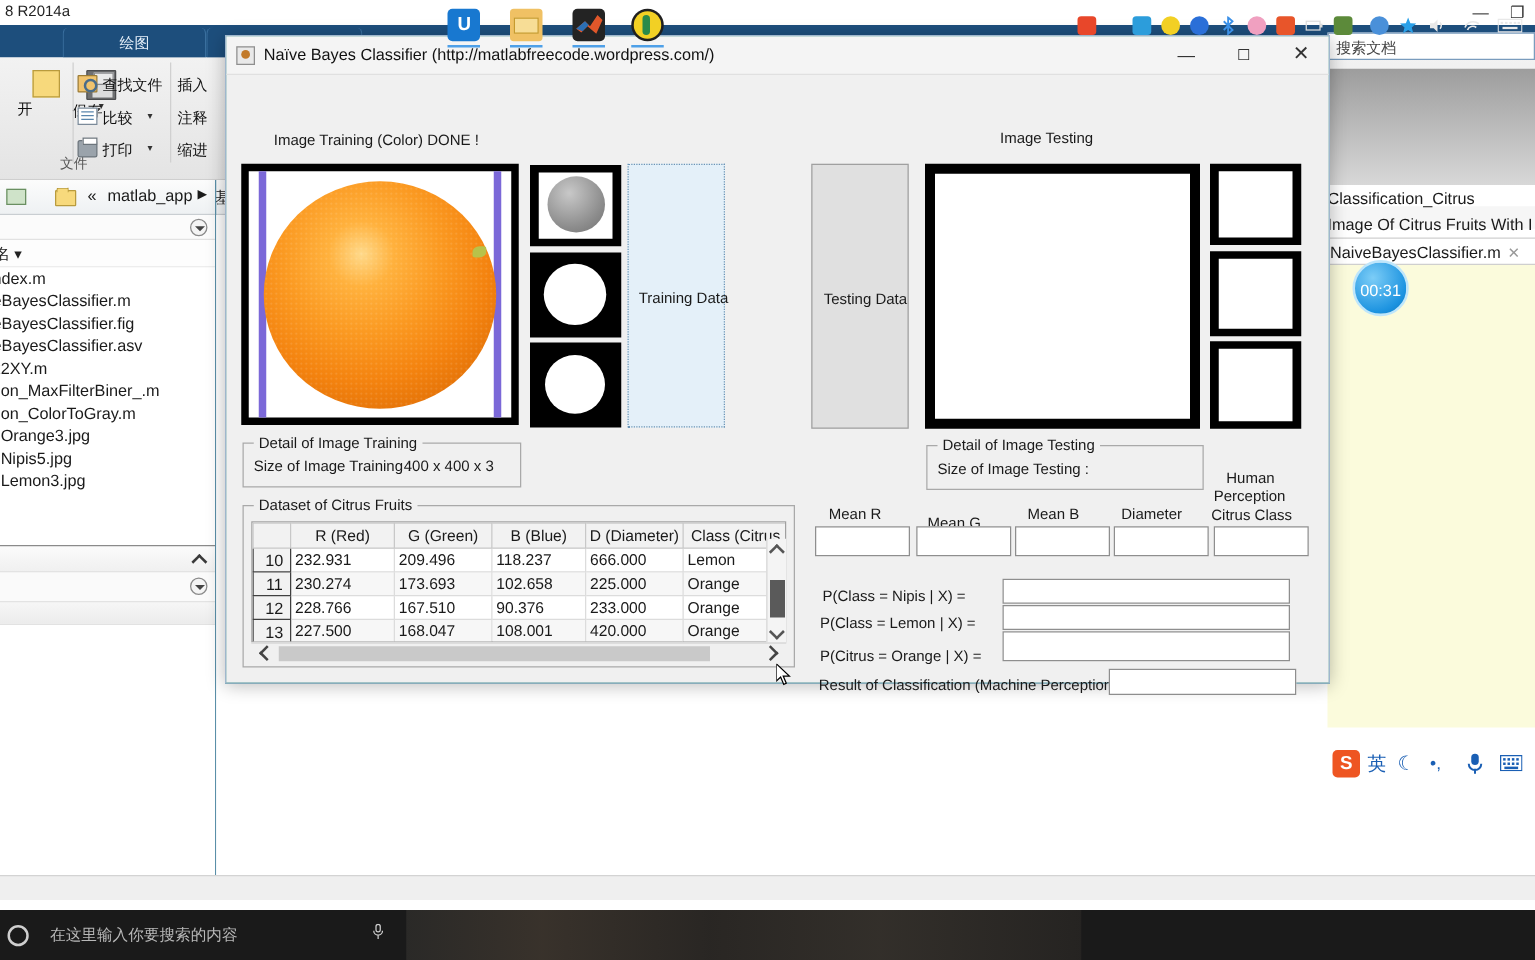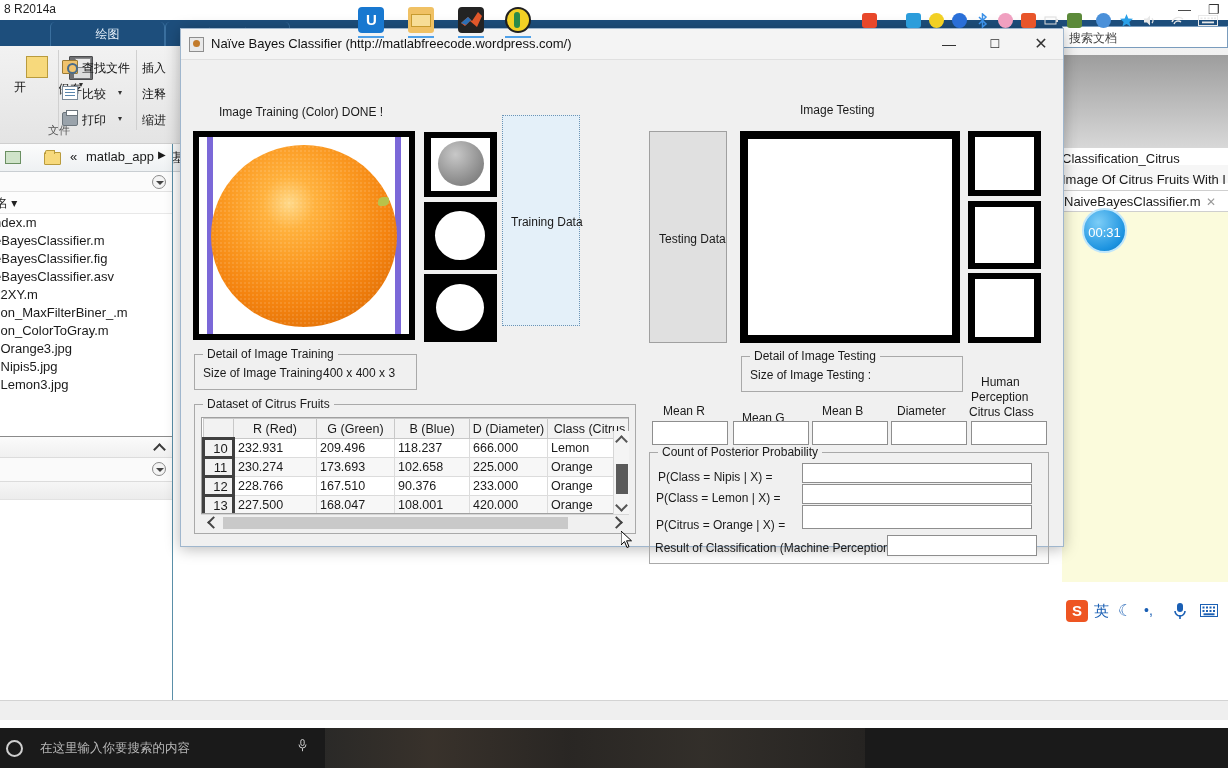--- a/index.html
+++ b/index.html
@@ -283,21 +283,21 @@
   table.dt th {
     height: 20px; background: #f2f2f2; border: 1px solid #c8c8c8;
     font-size: 12.5px; font-weight: normal; color: #1a1a1a; text-align: center;
   }
   table.dt td {
     height: 19px; border: 1px solid #dcdcdc; font-size: 12.5px; color: #1a1a1a;
     padding-left: 3px; background: #ffffff; overflow: hidden; white-space: nowrap;
   }
   table.dt tr:nth-child(even) td { background: #f7f7f7; }
   table.dt td.rowhdr {
-    background: #f2f2f2; border: 3px solid #404040; text-align: center;
+    background: #f2f2f2; border: 1px solid #404040; text-align: center;
     padding-left: 4px; font-size: 13px;
   }
   table.dt tr:nth-child(even) td.rowhdr { background: #f2f2f2; }
 
   .vsb {
     position: absolute; width: 16px; background: #f4f4f4; border-left: 1px solid #d6d6d6;
   }
   .vsb .thumb { position: absolute; left: 2px; width: 12px; background: #5a5a5a; }
   .sb-arrow {
     position: absolute; left: 3px; width: 9px; height: 9px;
@@ -482,21 +482,21 @@
         <div class="inner" style="left:7px; top:6px; width:59px; height:56px; background:#000;">
           <div class="whiteblob" style="left:4px; top:3px; width:50px; height:49px;"></div>
         </div>
       </div>
       <div class="imgframe" style="left:243px; top:214px; width:73px; height:68px;">
         <div class="inner" style="left:7px; top:6px; width:59px; height:56px; background:#000;">
           <div class="whiteblob" style="left:5px; top:4px; width:48px; height:47px;"></div>
         </div>
       </div>
 
-      <div class="trainingdata" style="left:321px; top:55px; width:78px; height:211px;">
+      <div class="trainingdata" style="left:321px; top:71px; width:78px; height:211px;">
         <span class="lbl" style="left:8px; top:99px;">Training Data</span>
       </div>
 
       <div class="groupbox" style="left:13px; top:294px; width:223px; height:36px;">
         <span class="gb-title" style="left:8px; top:-8px;">Detail of Image Training</span>
         <span class="lbl" style="left:8px; top:11px;">Size of Image Training :</span>
         <span class="lbl" style="left:128px; top:11px;">400 x 400 x 3</span>
       </div>
 
       <div class="groupbox" style="left:13px; top:344px; width:442px; height:130px;">
@@ -607,23 +607,20 @@
       <div class="lbl" style="left:800px; top:315px;">Human</div>
       <div class="lbl" style="left:790px; top:330px;">Perception</div>
       <div class="lbl" style="left:788px; top:345px;">Citrus Class</div>
 
       <div class="tfield" style="left:471px; top:361px; width:76px; height:24px;"></div>
       <div class="tfield" style="left:552px; top:361px; width:76px; height:24px;"></div>
       <div class="tfield" style="left:631px; top:361px; width:76px; height:24px;"></div>
       <div class="tfield" style="left:710px; top:361px; width:76px; height:24px;"></div>
       <div class="tfield" style="left:790px; top:361px; width:76px; height:24px;"></div>
 
-      <div class="groupbox" style="left:468px; top:392px; width:400px; height:112px;">
-        <span class="gb-title" style="left:8px; top:-8px;">Count of  Posterior Probability</span>
-      </div>
 
       <div class="lbl" style="left:477px; top:410px;">P(Class = Nipis | X) =</div>
       <div class="tfield" style="left:621px; top:403px; width:230px; height:20px;"></div>
 
       <div class="lbl" style="left:475px; top:431px;">P(Class = Lemon | X) =</div>
       <div class="tfield" style="left:621px; top:424px; width:230px; height:20px;"></div>
 
       <div class="lbl" style="left:475px; top:458px;">P(Citrus = Orange | X) =</div>
       <div class="tfield" style="left:621px; top:445px; width:230px; height:24px;"></div>
 

